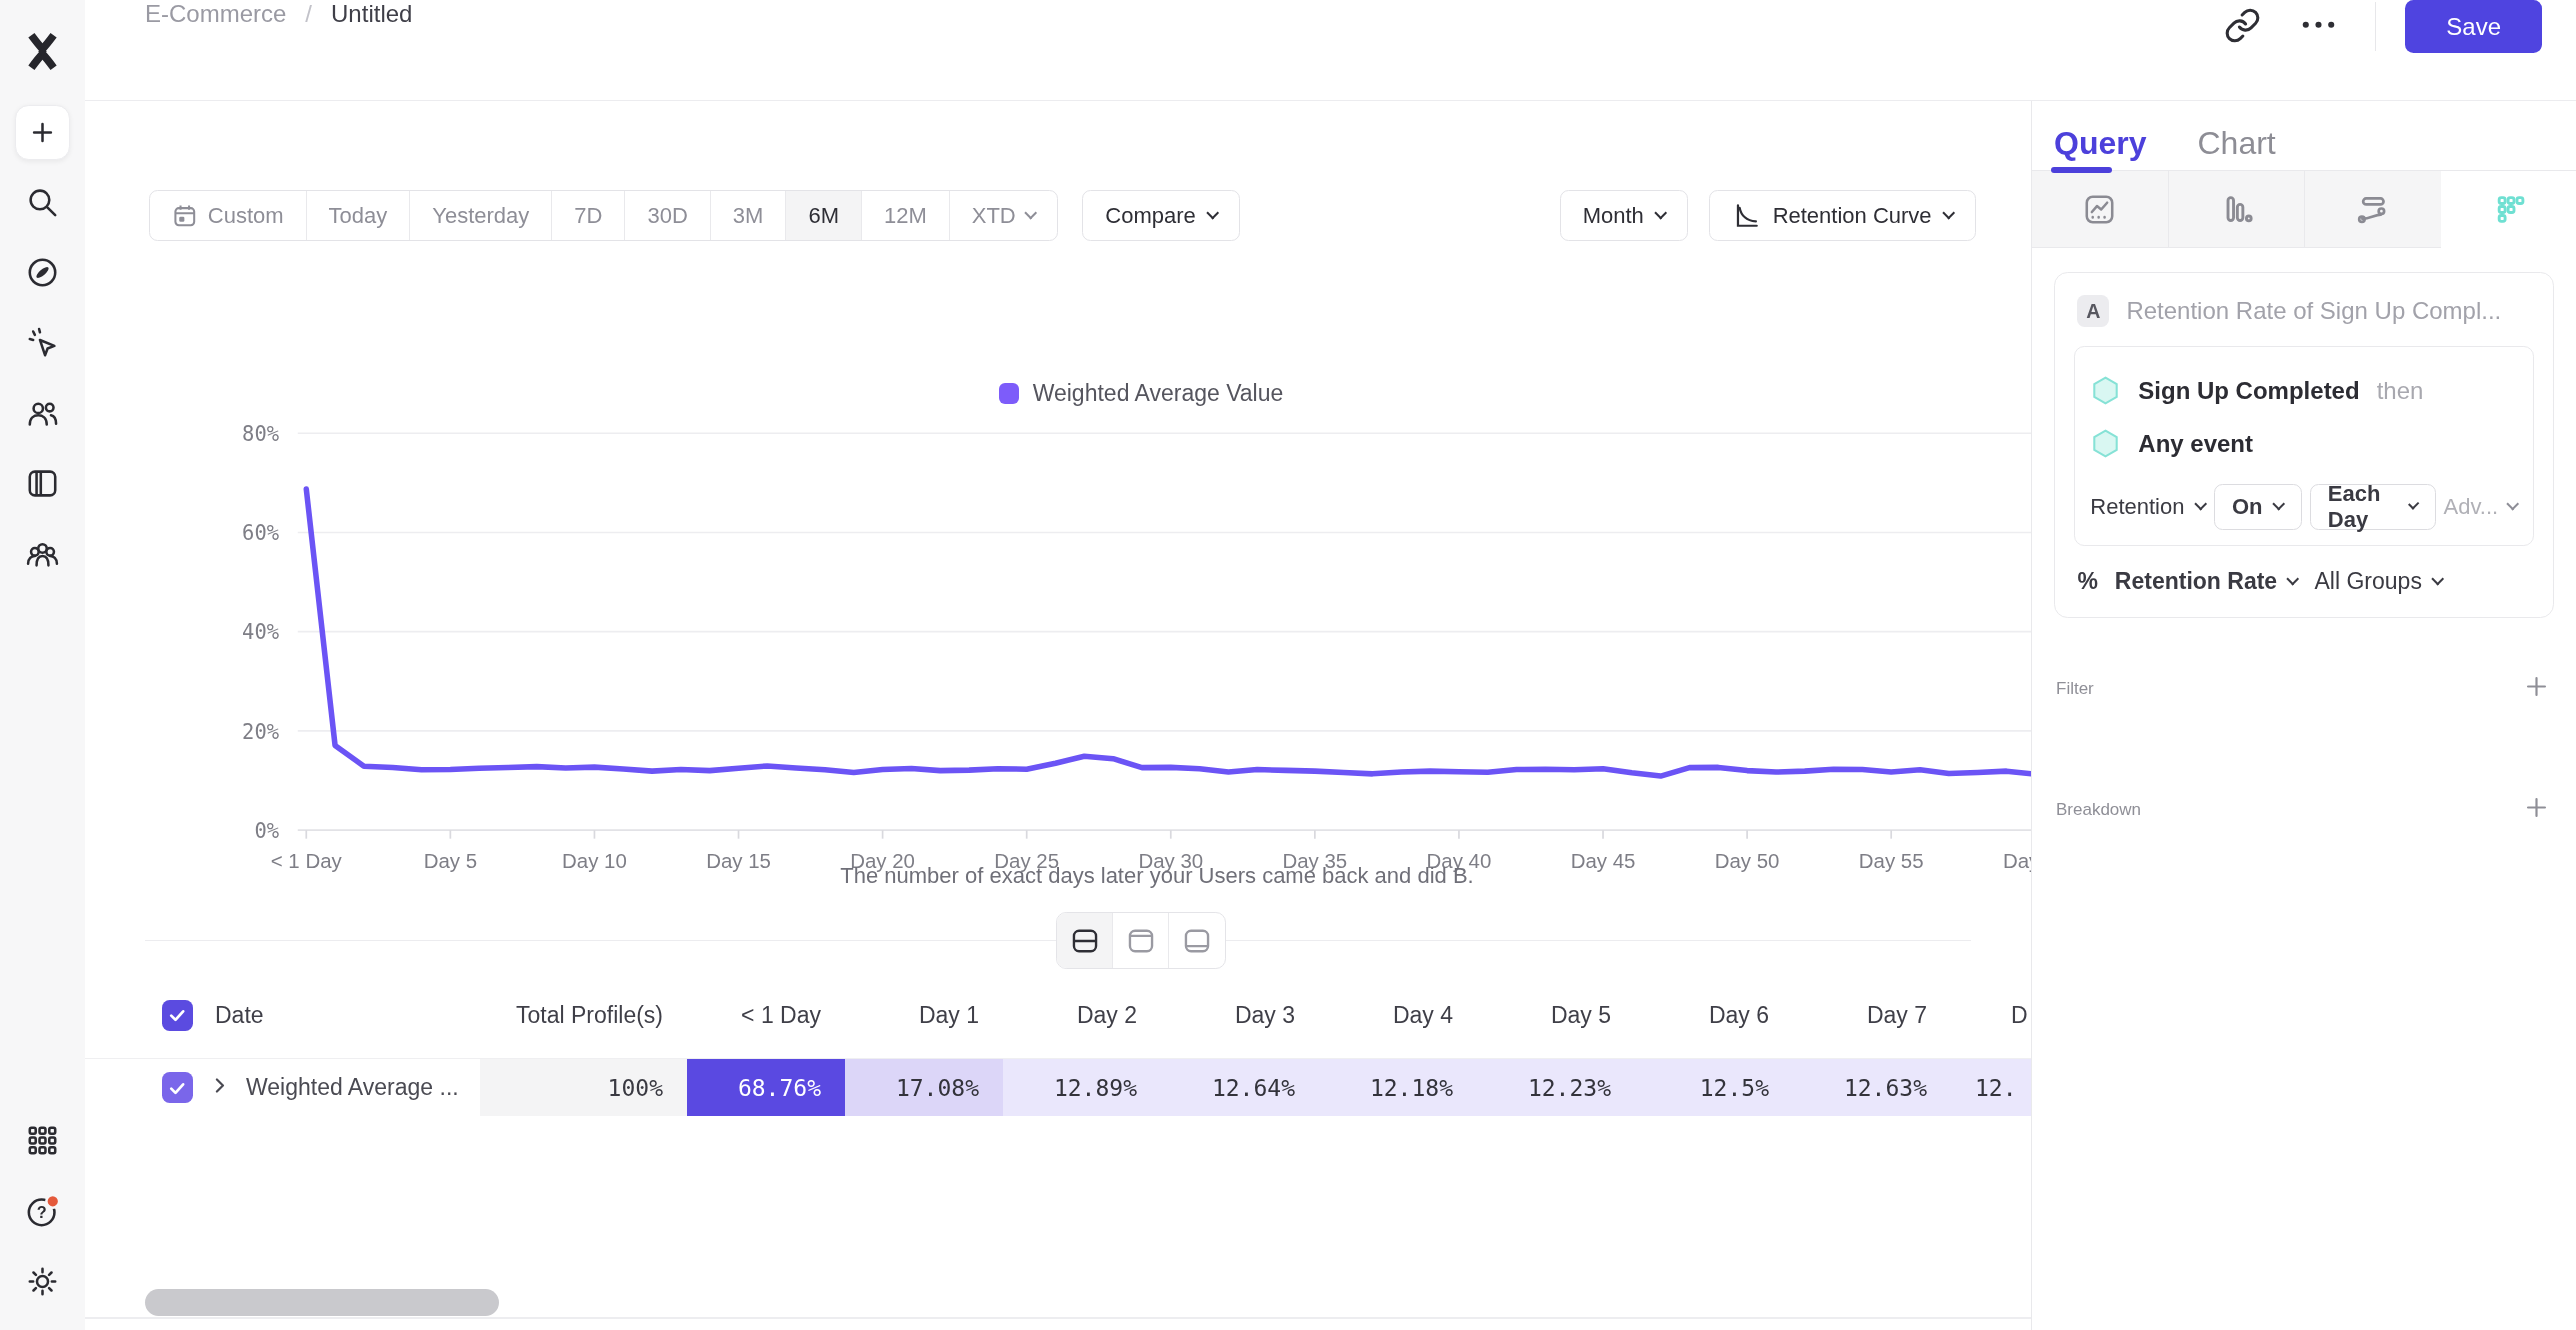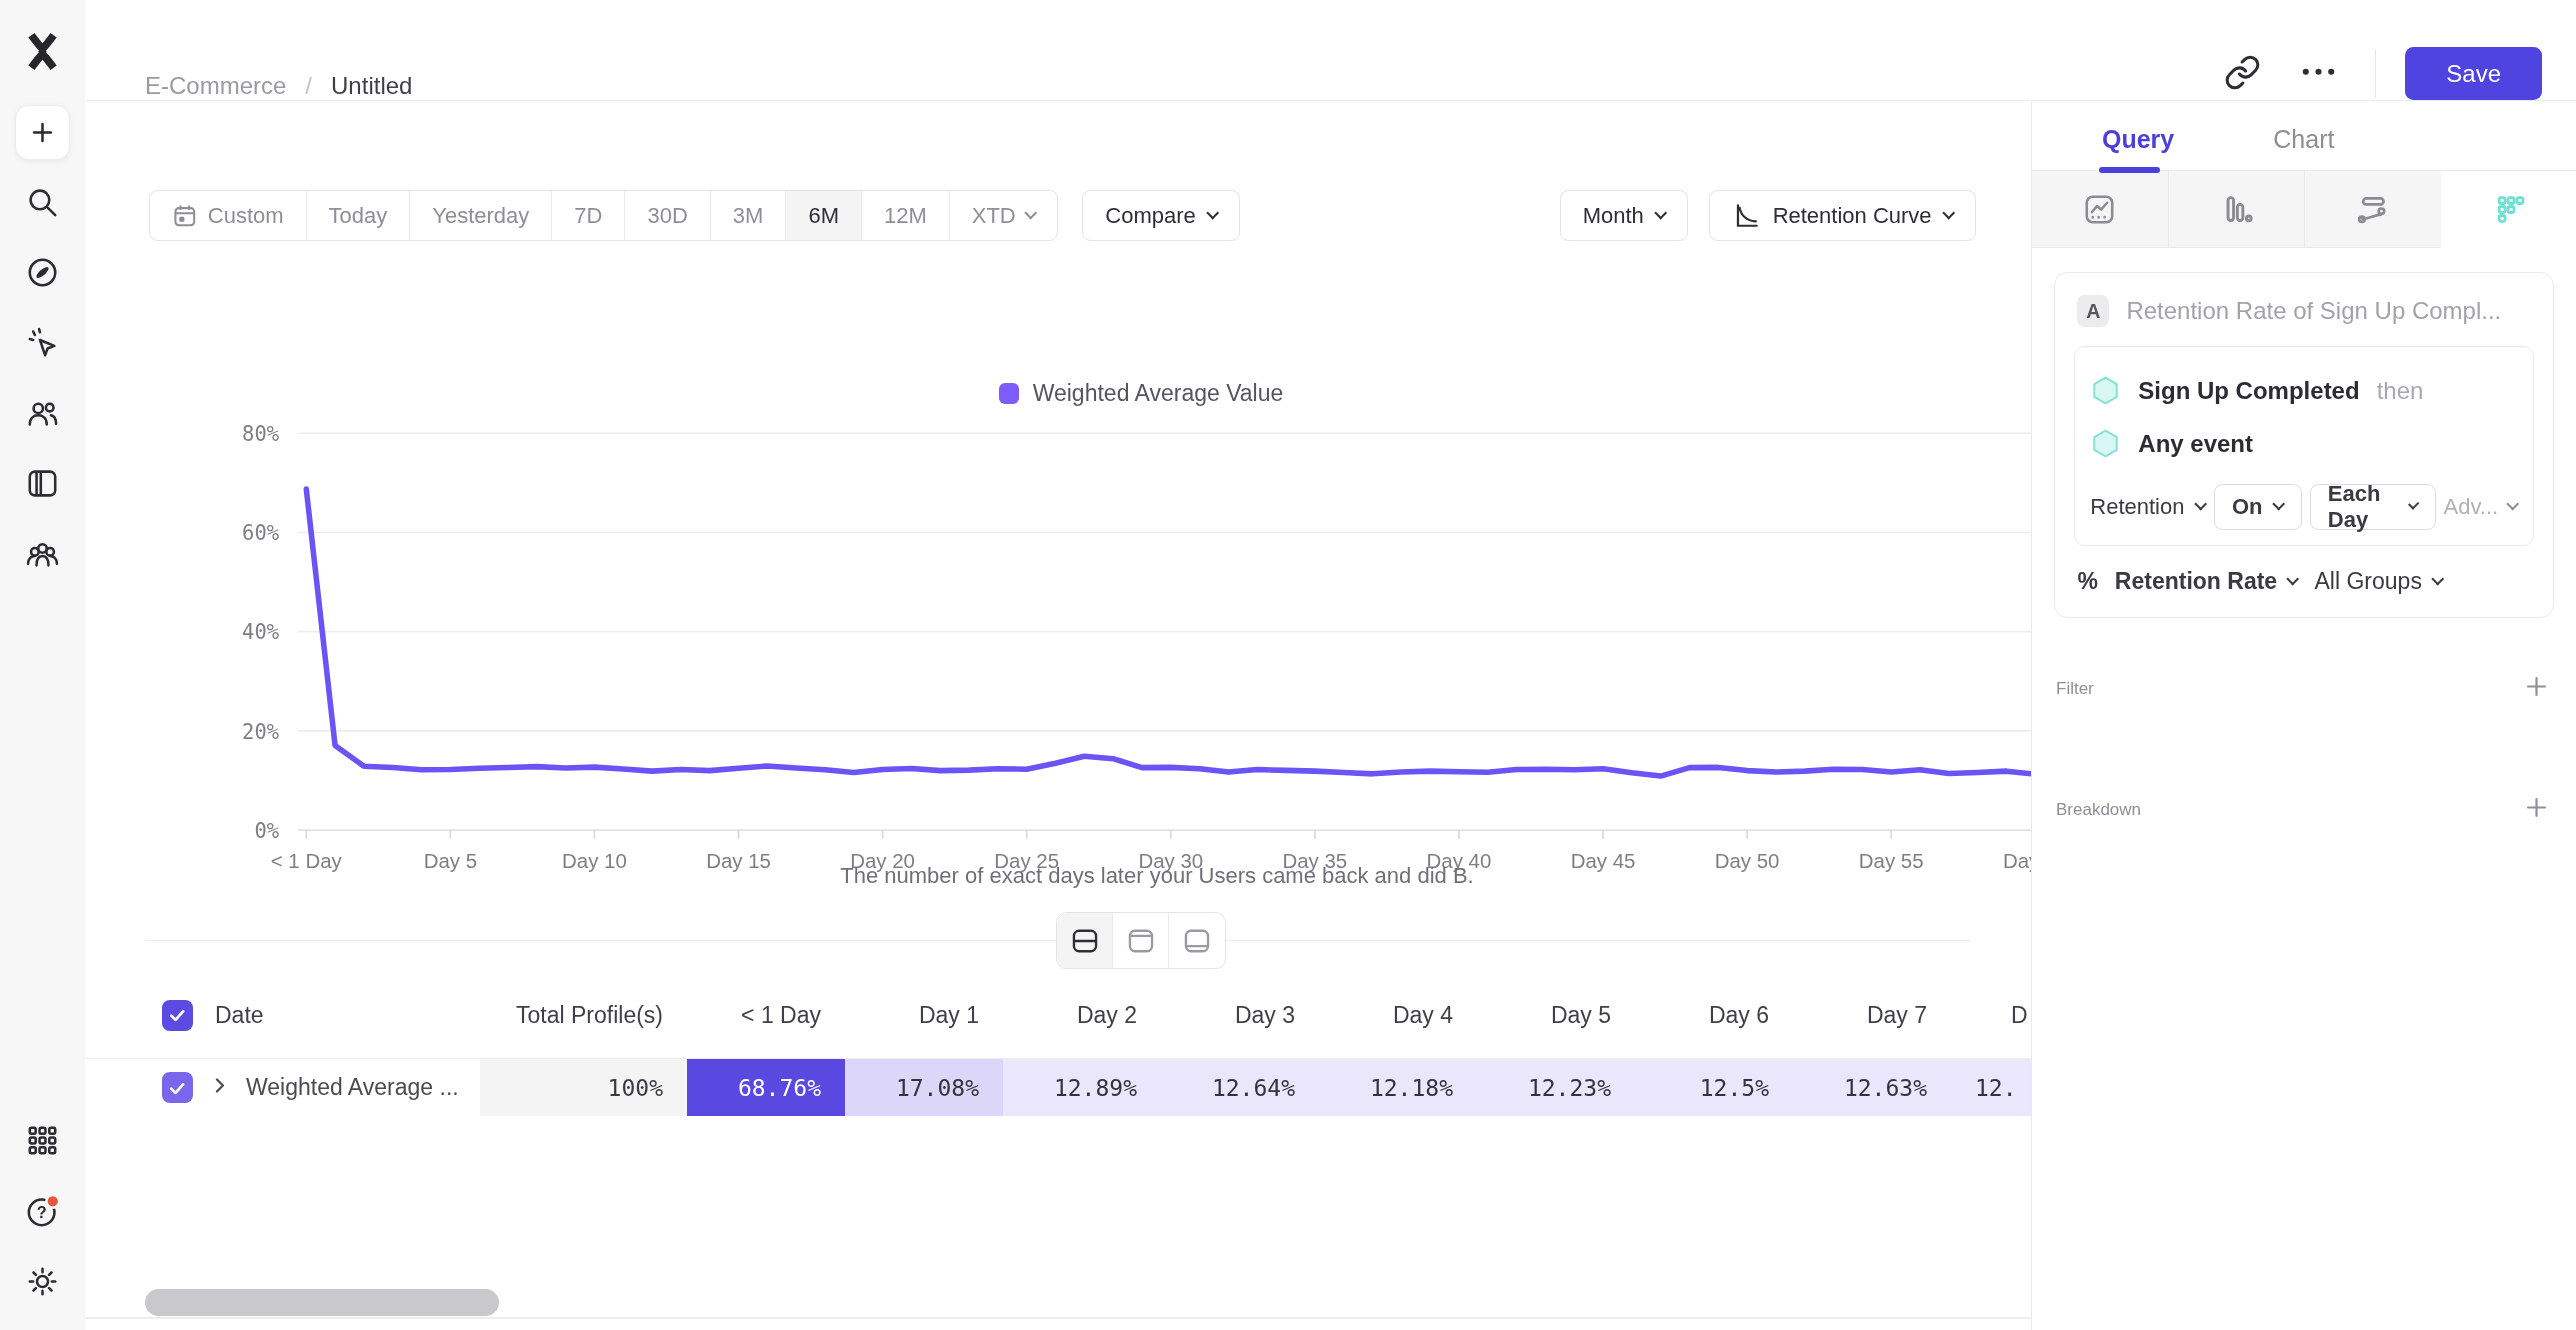--- a/index.html
+++ b/index.html
@@ -11,21 +11,21 @@
 
   
   .rail { width:85px; background:#f7f7f8; display:flex; flex-direction:column; align-items:center; flex:0 0 85px; }
   .rail svg { display:block; }
   .rail-btn { width:55px; height:55px; display:flex; align-items:center; justify-content:center; margin-bottom:15.3px; }
   .plus-card { background:#fff; border:0.9px solid #ececef; border-radius:13.6px; box-shadow:0 1.7px 5.1px rgba(0,0,0,.06); }
   .rail-spacer { flex:1; }
 
   
   .maincol { flex:1; display:flex; flex-direction:column; min-width:0; }
-  .header { height:101px; display:flex; align-items:flex-end; border-bottom:0.9px solid #ececef; padding:0 34px 0 60px; background:#fff; }
+  .header { height:101px; display:flex; align-items:flex-start; border-bottom:0.9px solid #ececef; padding:0 34px 0 60px; background:#fff; }
   .crumbs { display:flex; align-items:center; gap:19px; font-size:24px; }
   .crumb-root { color:#9a9aa3; }
   .crumb-sep { color:#c2c2c9; }
   .crumb-leaf { color:#3f3f48; }
   .header-right { margin-left:auto; display:flex; align-items:center; gap:29px; }
   .hdr-divider { width:0.9px; height:49px; background:#e7e7ea; }
   .save-btn { background:#4f44e0; color:#fff; font-size:24px; border:none; border-radius:8.5px; height:53px; padding:0 41px; cursor:pointer; }
 
   .body-row { flex:1; display:flex; min-height:0; }
 
@@ -72,21 +72,21 @@
   .row-name { color:#4a4a52; }
   .checkbox { width:31px; height:31px; border-radius:7.7px; display:flex; align-items:center; justify-content:center; flex:0 0 31px; }
   .cb-hdr { background:#5b4be0; } .cb-row { background:#7a66ea; }
 
   .hscroll-thumb { position:absolute; left:60px; top:1188px; width:354px; height:27px; border-radius:13.6px; background:#c9c9cd; }
   .hscroll-track { position:absolute; left:0; right:0; top:1216px; height:1.7px; background:#ededf0; }
 
   
   .panel { flex:1; border-left:0.9px solid #e9e9ec; background:#fff; position:relative; min-width:0; }
   .panel-tabs { display:flex; gap:51px; padding:24px 0 0 22px; height:70px; border-bottom:0.9px solid #e9e9ec; position:relative; }
-  .ptab { font-size:25px; color:#8d8d95; cursor:pointer; position:relative; padding-bottom:19px;margin-left:48px; }
+  .ptab { font-size:32px; color:#8d8d95; cursor:pointer; position:relative; padding-bottom:19px; }
   .ptab.active { color:#4c40db; font-weight:bold; }
   .ptab.active::after { content:""; position:absolute; left:-3.4px; bottom:-2.6px; width:61px; height:6px; border-radius:3.4px; background:#4c40db; }
   .icon-tabs { display:flex; height:77px; }
   .icon-tab { flex:1; display:flex; align-items:center; justify-content:center; background:#f5f5f6; border-right:0.9px solid #e9e9ec; border-bottom:0.9px solid #e9e9ec; cursor:pointer; color:#8b8b93; }
   .icon-tab.selected { background:#fff; border-bottom:0.9px solid transparent; border-right:none; }
   .icon-tab:nth-child(3) { border-right:none; }
 
   .query-card { margin:24px 22px 0 22px; border:0.9px solid #e9e9ec; border-radius:13.6px; padding:20.4px 19px 22px 19px; }
   .qtitle-row { display:flex; align-items:center; gap:17px; padding:1.7px 3.4px 0 3.4px; }
   .step-badge { width:32px; height:32px; border-radius:7.7px; background:#ececef; color:#57575f; font-weight:bold; font-size:19.6px; display:flex; align-items:center; justify-content:center; }

